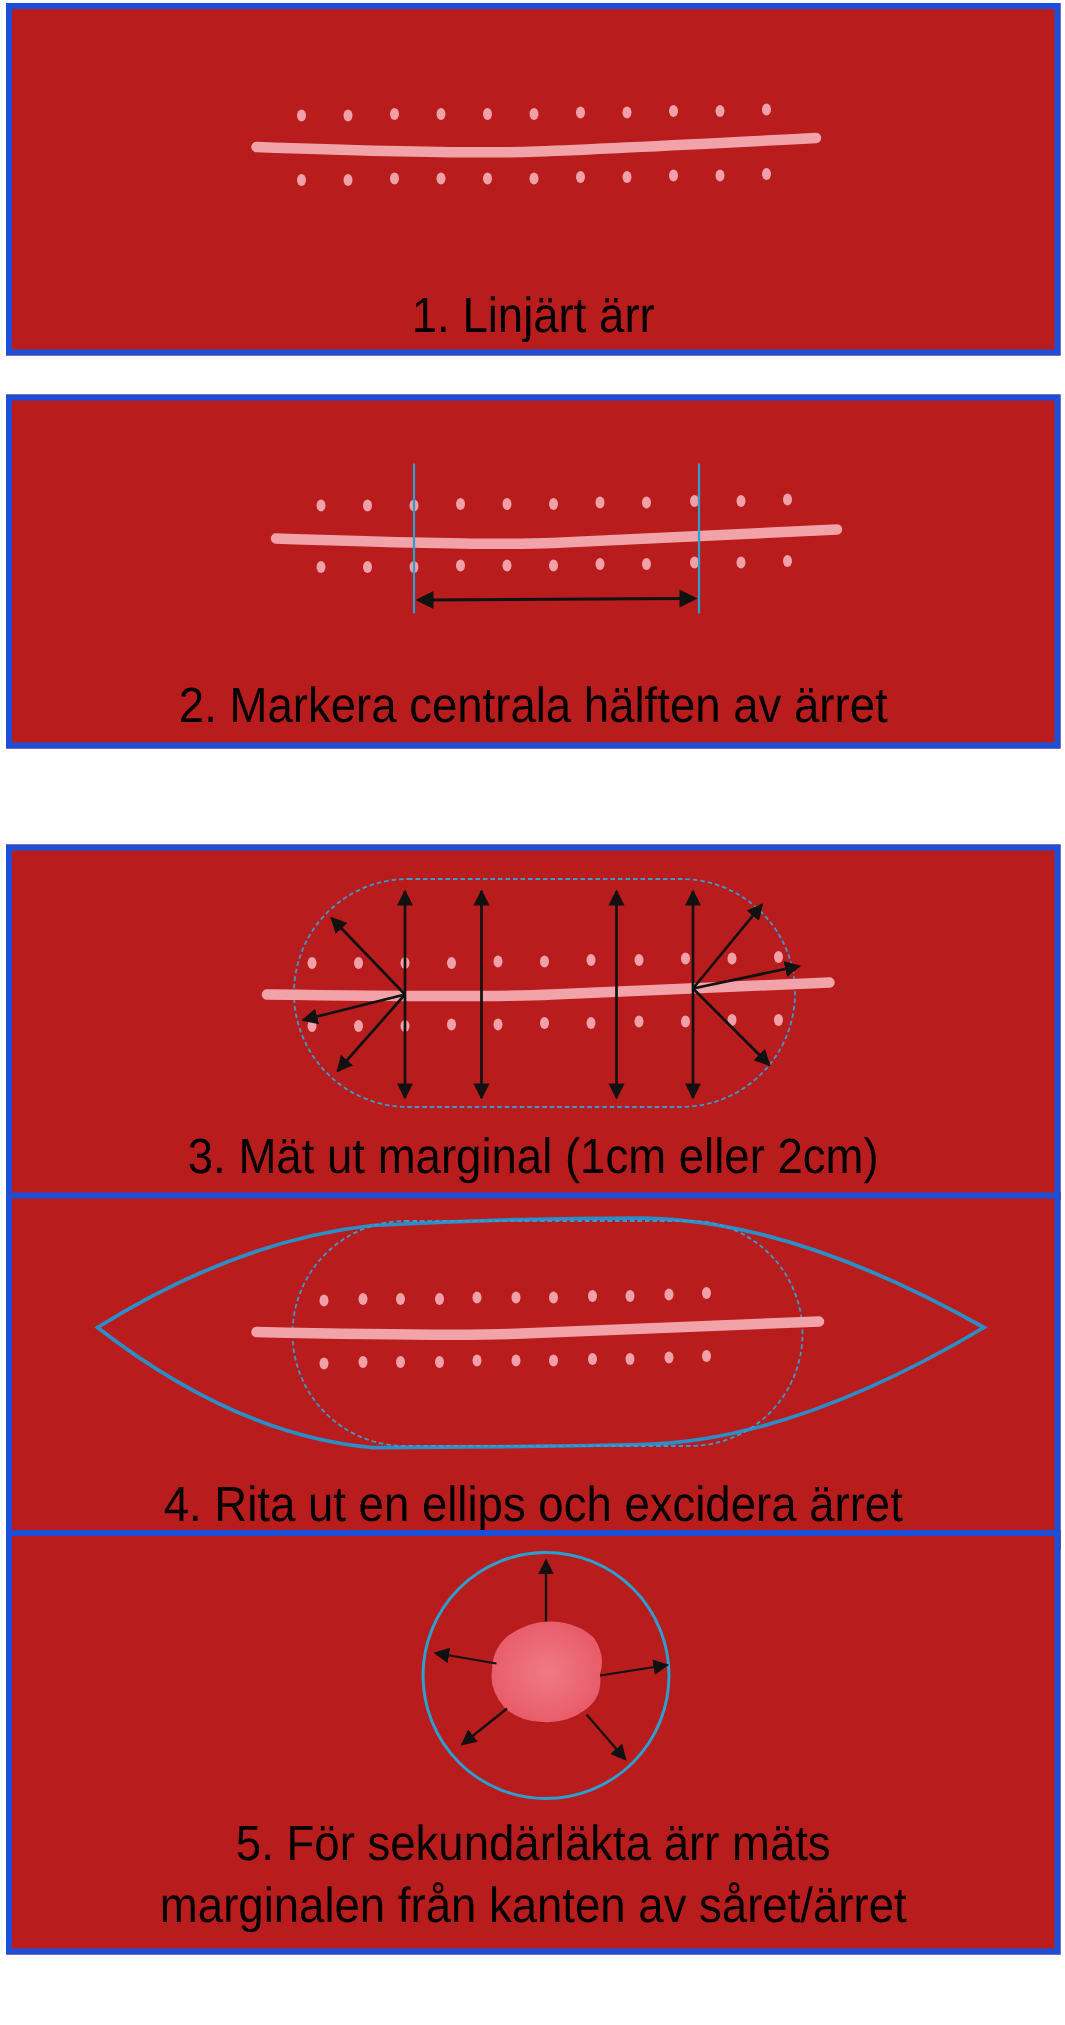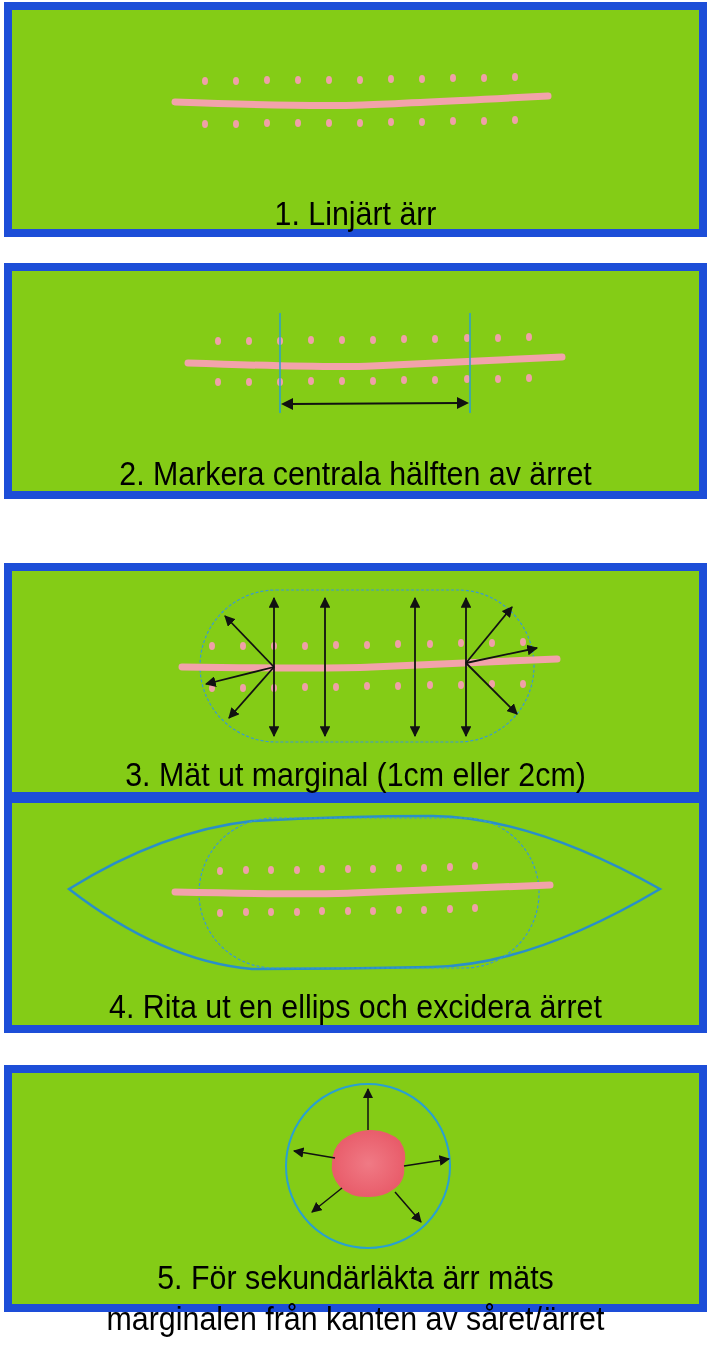--- a/index.html
+++ b/index.html
@@ -1,18 +1,18 @@
 <!DOCTYPE html>
 <html><head>
 <meta charset="utf-8">
 <style>
   html, body { margin: 0; padding: 0; background: #ffffff; }
   body { width: 710px; height: 1350px; position: relative; overflow: hidden;
          font-family: "Liberation Sans", sans-serif; }
-  .panel { position: absolute; border: 8px solid #1d4ed8; box-sizing: border-box; background: #84cc16; }
+  .panel { position: absolute; border: 4px solid #1d4ed8; box-sizing: border-box; background: #b91c1c; }
   .panel svg { position: absolute; left: 0; top: 0; }
   .caption { position: absolute; left: 0; right: 0; text-align: center; color: #000;
              font-size: 33px; line-height: 40px; font-family: "Liberation Sans", sans-serif;
              transform: scaleX(0.92); }
 </style>
 </head>
 <body>
 
 <div class="panel" style="left:4px; top:2px; width:703px; height:235px;">
   <svg width="703" height="235" viewBox="0 0 703 235">
@@ -156,21 +156,21 @@
         <ellipse cx="387" cy="107" rx="3" ry="4"></ellipse>
         <ellipse cx="412" cy="107" rx="3" ry="4"></ellipse>
       <ellipse cx="438" cy="106" rx="3" ry="4"></ellipse>
         <ellipse cx="463" cy="105" rx="3" ry="4"></ellipse>
     </g>
     <path d="M 163 89 Q 300 92 340 90 T 538 82" stroke="#f2a3aa" stroke-width="7" fill="none" stroke-linecap="round"></path>
   </svg>
   <div class="caption" style="top:184px;">4. Rita ut en ellips och excidera ärret</div>
 </div>
 
-<div class="panel" style="left:4px; top:1065px; width:703px; height:247px;">
+<div class="panel" style="left:4px; top:1020px; width:703px; height:283px;">
   <svg width="703" height="283" viewBox="0 0 703 283">
     <defs>
       <radialGradient id="wg" cx="50%" cy="50%" r="55%">
         <stop offset="0%" stop-color="#f07a85"></stop>
         <stop offset="100%" stop-color="#e85a68"></stop>
       </radialGradient>
       <marker id="ah5" viewBox="0 0 10 10" refX="9" refY="5" markerWidth="7" markerHeight="7" orient="auto">
         <path d="M0,0 L10,5 L0,10 z" fill="#111"></path>
       </marker>
     </defs>

